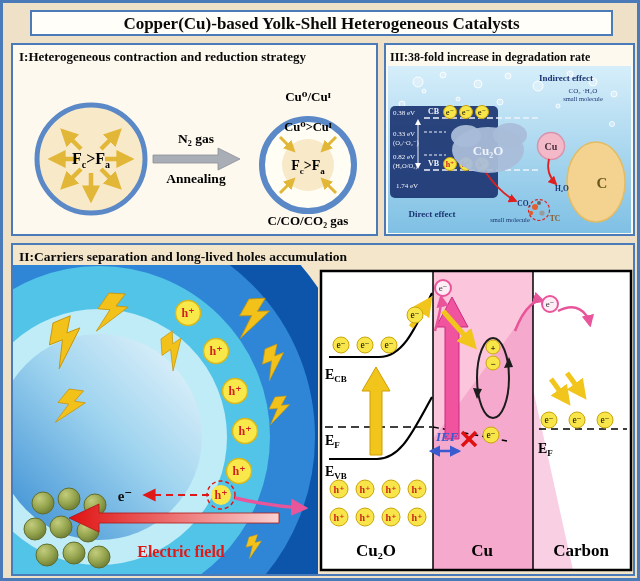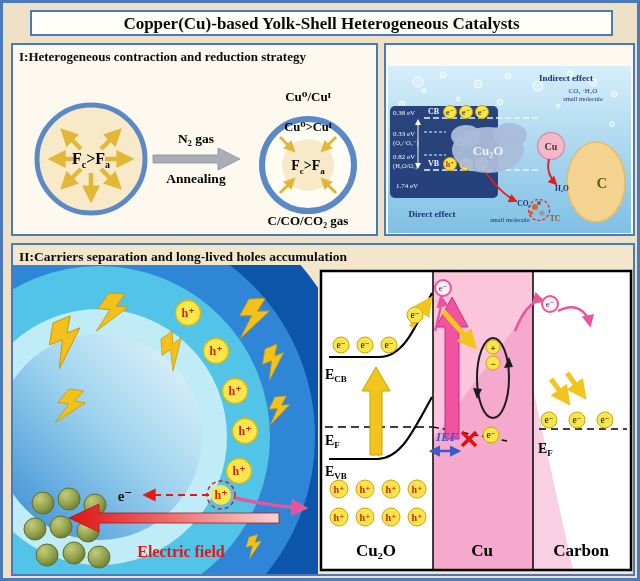--- a/index.html
+++ b/index.html
@@ -62,20 +62,21 @@
         <line x1="267" y1="70" x2="280" y2="83"></line>
         <line x1="267" y1="126" x2="280" y2="113"></line>
       </g>
       <text x="295" y="64" text-anchor="middle" class="b" font-size="12.5">Cu⁰&gt;Cuᴵ</text>
       <text x="295" y="103" text-anchor="middle" class="b" font-size="14"><tspan>F</tspan><tspan dy="3.5" font-size="9">c</tspan><tspan dy="-3.5" font-size="14">&gt;</tspan><tspan>F</tspan><tspan dy="3.5" font-size="9">a</tspan></text>
       <text x="295" y="158" text-anchor="middle" class="b" font-size="13">C/CO/CO₂ gas</text>
     </svg>
   </div>
 
   <div class="panel" id="panel3">
+    <div class="heading">III:38-fold increase in degradation rate</div>
     <svg class="art" style="left:2px;top:21px" width="243" height="167" viewBox="0 0 243 167">
       <defs>
         <linearGradient id="watG" x1="0" y1="0" x2="0" y2="1">
           <stop offset="0" stop-color="#d6eefa"></stop>
             <stop offset="1" stop-color="#7fc0e4"></stop>
         </linearGradient>
         <marker id="mRed4" viewBox="0 0 10 10" refX="8" refY="5" markerWidth="5" markerHeight="5" orient="auto">
           <path d="M0,0 L10,5 L0,10 Z" fill="#e02020"></path>
         </marker>
       </defs>

